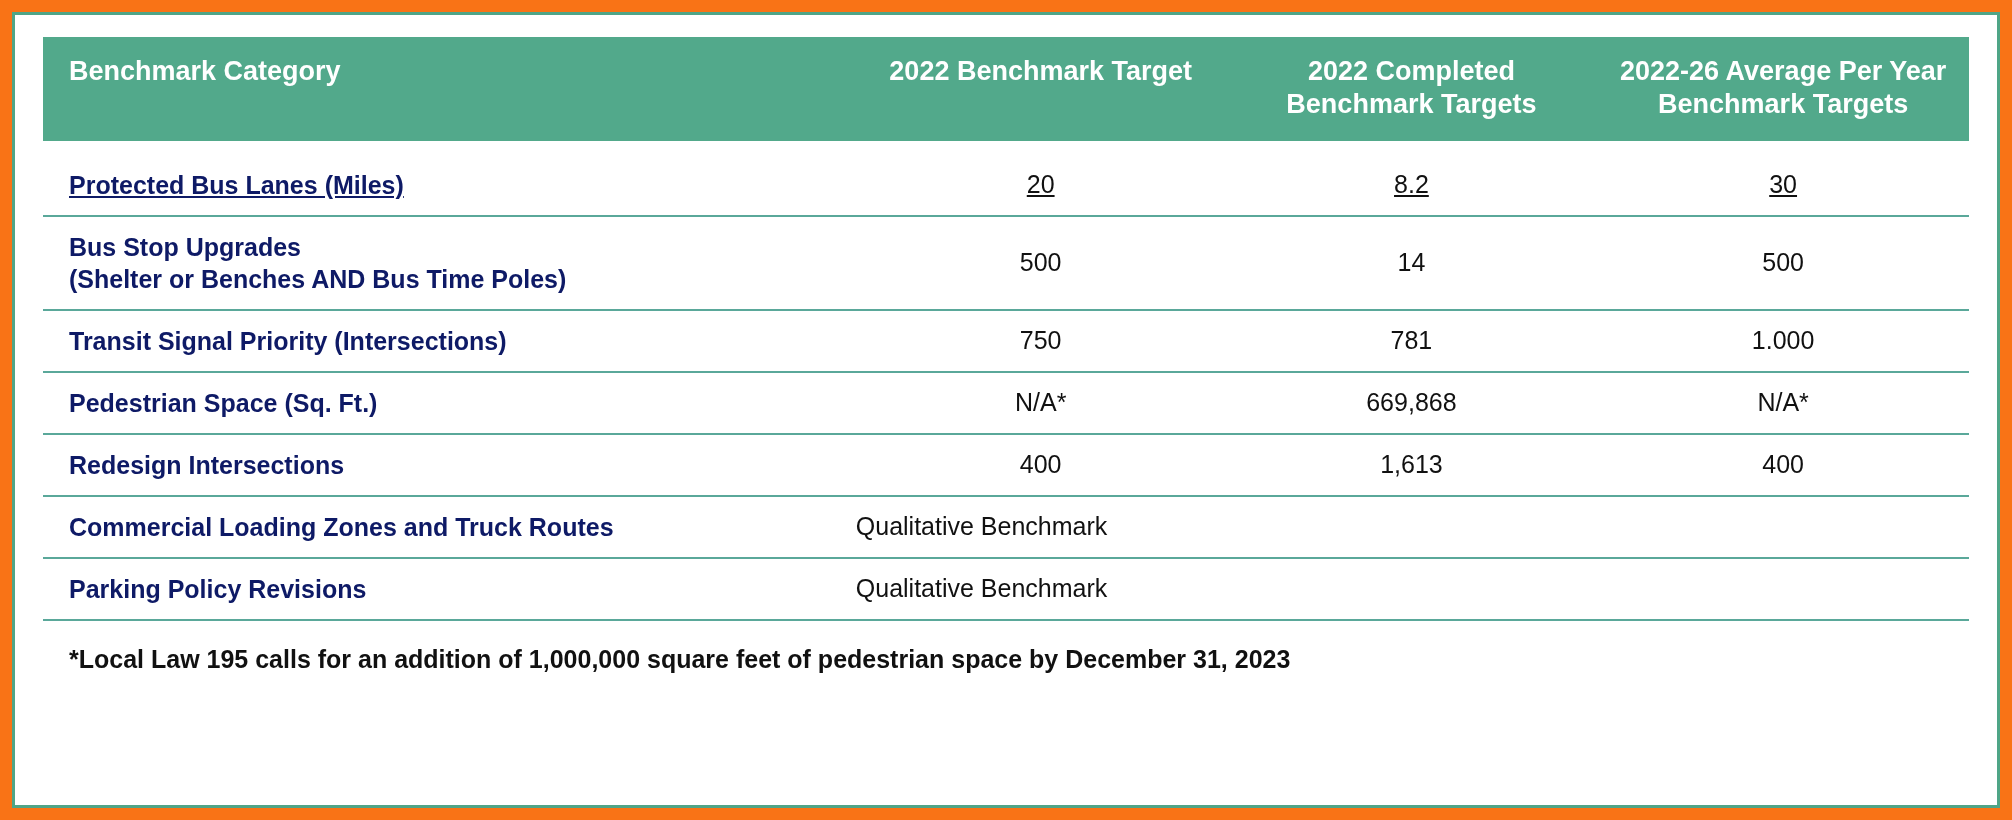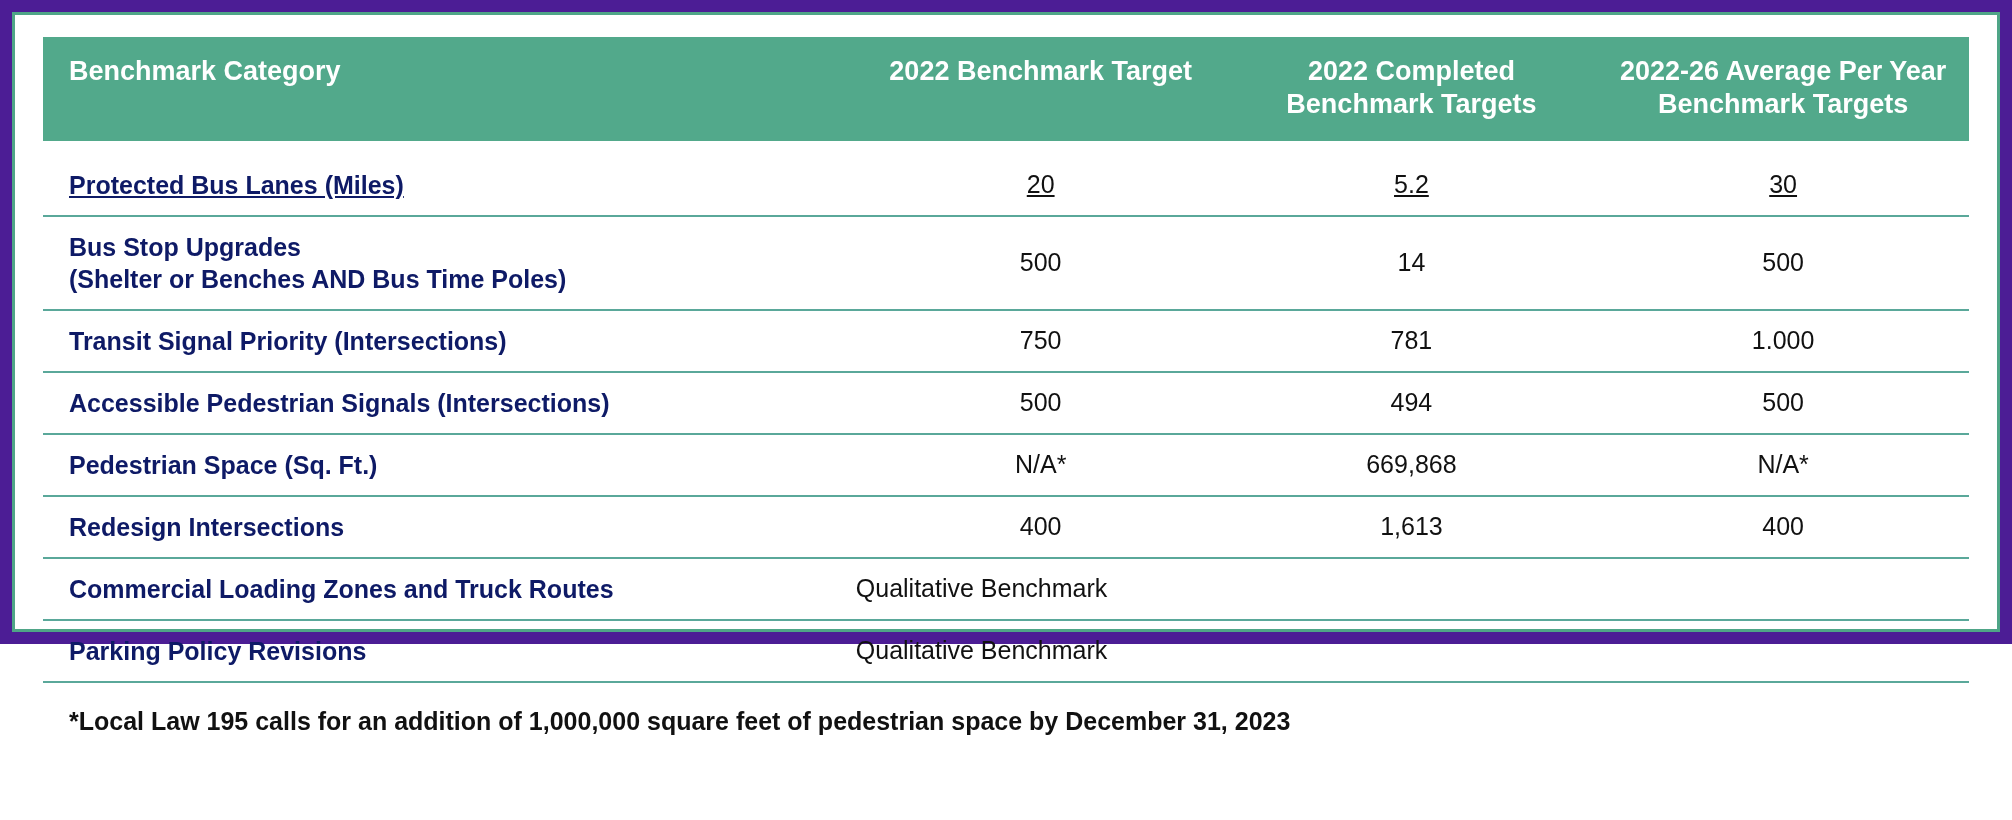--- a/index.html
+++ b/index.html
@@ -9,23 +9,23 @@
   }
   body {
     width: 2012px;
     height: 820px;
     font-family: "Liberation Sans", sans-serif;
     -webkit-font-smoothing: antialiased;
   }
   .page {
     box-sizing: border-box;
     width: 2012px;
-    height: 644px;
+    height: 820px;
     padding: 12px;
-    background: #4c1d95;
+    background: #f97316;
   }
   .frame {
     box-sizing: border-box;
     width: 100%;
     height: 100%;
     border: 3px solid #4fa587;
     background: #ffffff;
     padding: 22px 28px 10px 28px;
     display: flex;
     flex-direction: column;
@@ -111,40 +111,34 @@
           <th class="left">Benchmark Category</th>
           <th class="center">2022 Benchmark Target</th>
           <th class="center">2022 Completed Benchmark Targets</th>
           <th class="center">2022-26 Average Per Year Benchmark Targets</th>
         </tr>
       </thead>
       <tbody>
           <tr>
             <td class="cat">Protected Bus Lanes (Miles)</td>
             <td class="num">20</td>
-            <td class="num">5.2</td>
+            <td class="num">8.2</td>
             <td class="num">30</td>
           </tr>
           <tr>
             <td class="cat">Bus Stop Upgrades<br>(Shelter or Benches AND Bus Time Poles)</td>
             <td class="num">500</td>
             <td class="num">14</td>
             <td class="num">500</td>
           </tr>
           <tr>
             <td class="cat">Transit Signal Priority (Intersections)</td>
             <td class="num">750</td>
             <td class="num">781</td>
             <td class="num">1.000</td>
-          </tr>
-          <tr>
-            <td class="cat">Accessible Pedestrian Signals (Intersections)</td>
-            <td class="num">500</td>
-            <td class="num">494</td>
-            <td class="num">500</td>
           </tr>
           <tr>
             <td class="cat">Pedestrian Space (Sq. Ft.)</td>
             <td class="num">N/A*</td>
             <td class="num">669,868</td>
             <td class="num">N/A*</td>
           </tr>
           <tr>
             <td class="cat">Redesign Intersections</td>
             <td class="num">400</td>

